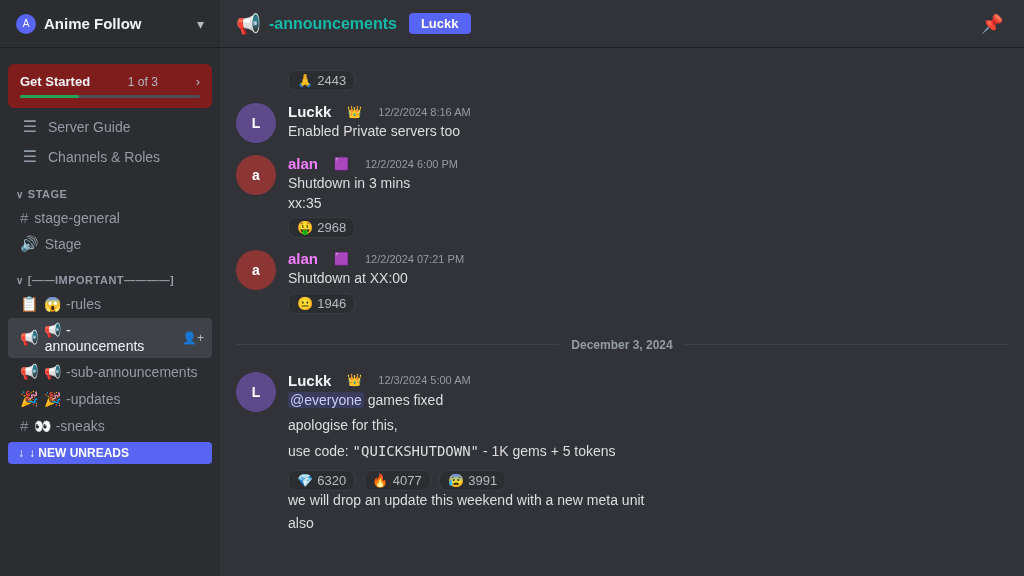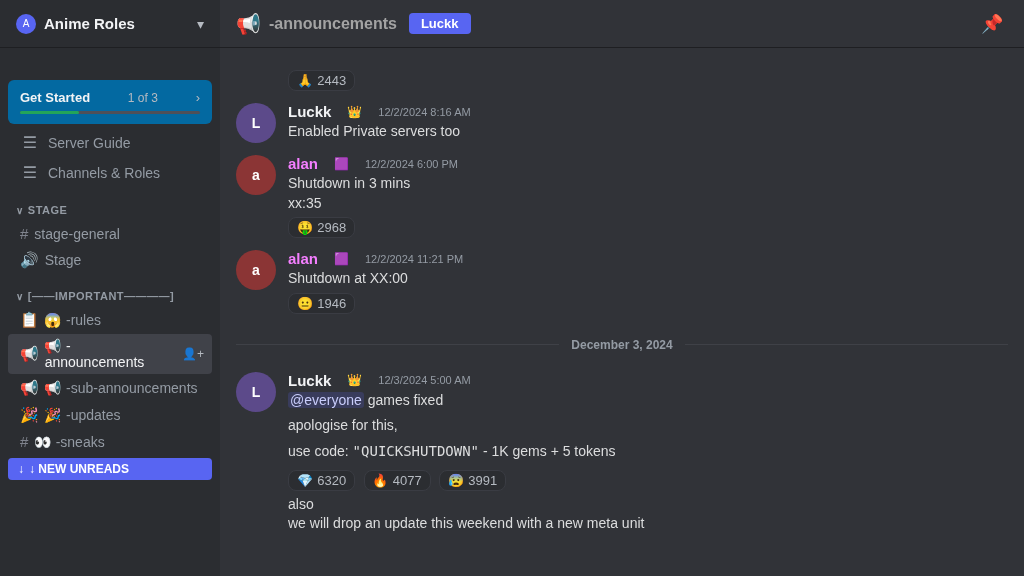--- a/index.html
+++ b/index.html
@@ -59,22 +59,22 @@
     .server-chevron {
       color: #b5bac1;
       font-size: 14px;
     }
     .sidebar-content {
       flex: 1;
       overflow-y: auto;
       padding: 8px 0;
     }
     .get-started-box {
-      margin: 24px 8px 4px;
-      background: #0369a1;
+      margin: 8px 8px 4px;
+      background: #7f1d1d;
       border-radius: 6px;
       padding: 10px 12px;
     }
     .get-started-header {
       display: flex;
       align-items: center;
       justify-content: space-between;
     }
     .get-started-title {
       font-weight: 600;
@@ -189,21 +189,21 @@
       flex-shrink: 0;
     }
     .channel-header-icon {
       font-size: 20px;
       color: #80848e;
       margin-right: 8px;
     }
     .channel-header-name {
       font-weight: 600;
       font-size: 16px;
-      color: #a3a3a3;
+      color: #14b8a6;
       margin-right: 12px;
     }
     .follow-btn {
       background: #5865f2;
       color: white;
       border: none;
       border-radius: 4px;
       padding: 3px 12px;
       font-size: 13px;
       font-weight: 600;
@@ -334,21 +334,21 @@
 <body>
 
 <div class="app">
 
   <div class="sidebar">
 
     <div class="server-header">
       <div class="server-icon">
         <span>A</span>
       </div>
-      <span class="server-name">Anime Roles</span>
+      <span class="server-name">Anime Follow</span>
       <span class="server-chevron">▾</span>
     </div>
 
     <div class="sidebar-content">
 
       <div class="get-started-box">
         <div class="get-started-header">
           <span class="get-started-title">Get Started</span>
           <span class="get-started-count">1 of 3</span>
           <span style="color:#b5bac1;font-size:13px;">›</span>
@@ -476,21 +476,21 @@
       </div>
 
       <div class="message-group">
         <div class="avatar" style="background:#8b3535;">
           <span>a</span>
         </div>
         <div class="message-content">
           <div class="message-header">
             <span class="username pink">alan</span>
             <span class="role-badge">🟪</span>
-            <span class="timestamp">12/2/2024 11:21 PM</span>
+            <span class="timestamp">12/2/2024 07:21 PM</span>
           </div>
           <div class="message-text">Shutdown at XX:00</div>
           <div>
             <span class="reaction">
               <span>😐</span>
               <span class="reaction-count">1946</span>
             </span>
           </div>
         </div>
       </div>
@@ -526,20 +526,20 @@
             </span>
             <span class="reaction">
               <span>🔥</span>
               <span class="reaction-count">4077</span>
             </span>
             <span class="reaction">
               <span>😰</span>
               <span class="reaction-count">3991</span>
             </span>
           </div>
+          <div class="message-text">we will drop an update this weekend with a new meta unit</div>
           <div class="message-text" style="margin-top:4px;">also</div>
-          <div class="message-text">we will drop an update this weekend with a new meta unit</div>
         </div>
       </div>
 
     </div>
   </div>
 </div>
 
 </body></html>

